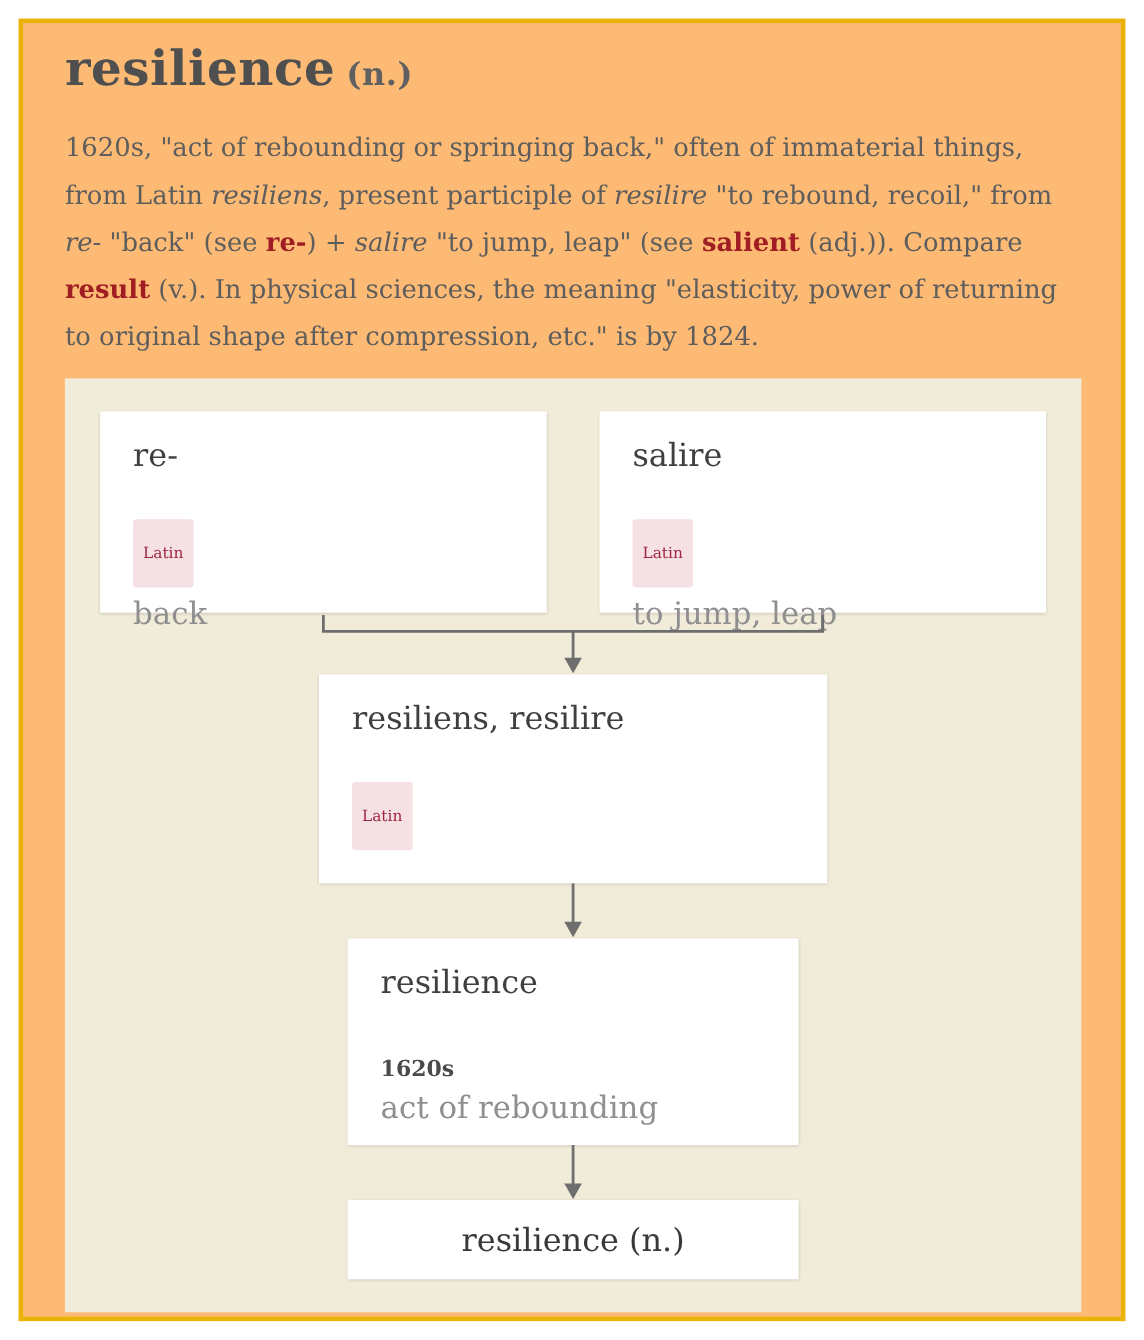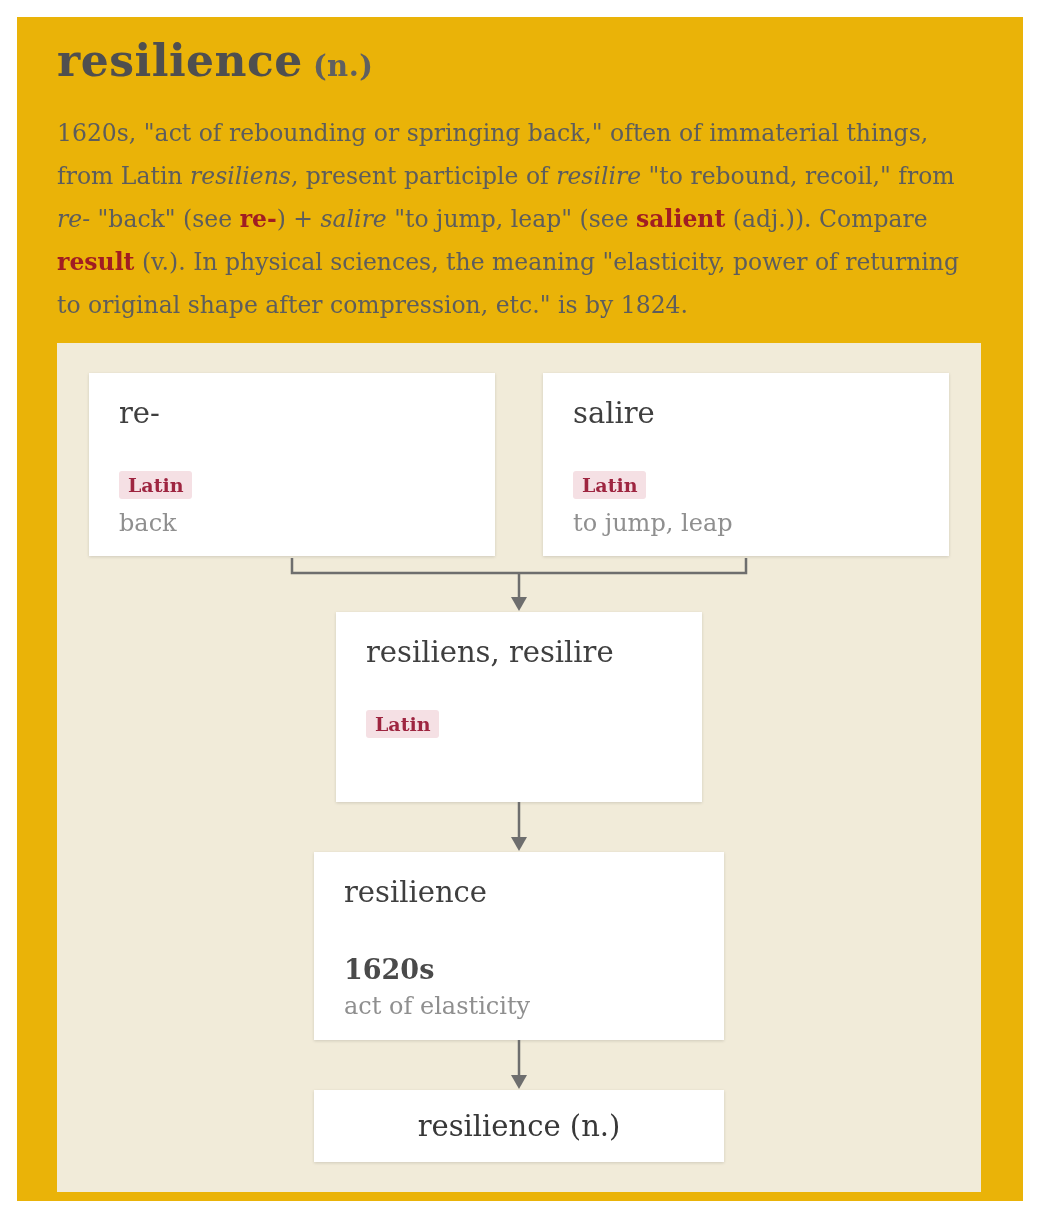--- a/index.html
+++ b/index.html
@@ -15,22 +15,22 @@
   }
   *{margin:0;padding:0;box-sizing:border-box;}
   html,body{background:#ffffff;}
   body{
     width:1040px;height:1218px;
     font-family:"DejaVu Serif","Liberation Serif",serif;
     position:relative;
   }
   .frame{
     position:absolute;left:17px;top:17px;right:17px;bottom:17px;
-    border:2px solid #eab308;
-    background:#eab308;
+    border:4px solid #eab308;
+    background:#fdba74;
     padding:16px 38px 14px 38px;
     overflow:hidden;
   }
   h1.title{
     font-size:44px;
     font-weight:bold;
     color:var(--heading);
     letter-spacing:0.5px;
     line-height:48px;
     margin-top:2px;
@@ -73,41 +73,41 @@
   }
   .wbox .node-title{
     font-size:29px;
     color:var(--node-title);
     line-height:34px;
   }
   .wbox .badge{
     display:inline-block;
     background:var(--badge-bg);
     color:var(--badge-text);
-    font-size:19px;
-    font-weight:bold;
-    padding:3px 9px;
+    font-size:14px;
+    font-weight:normal;
+    padding:20px 9px;
     border-radius:3px;
     line-height:22px;
   }
   .wbox .date{
-    font-size:27px;
+    font-size:20px;
     font-weight:600;
     color:#4a4a4a;
     line-height:24px;
     margin-top:4px;
   }
   .wbox .gloss{
-    font-size:24px;
+    font-size:28px;
     color:var(--gloss);
     line-height:28px;
     margin-top:10px;
   }
   .box-sm{ width:406px; height:183px; cursor:pointer;}
-  .box-mid{ width:366px; height:190px; margin:0 auto; cursor:pointer;}
+  .box-mid{ width:462px; height:190px; margin:0 auto; cursor:pointer;}
   .box-mid2{ width:410px; height:188px; margin:0 auto; cursor:pointer;}
   .box-final{
     width:410px; height:72px; margin:0 auto;
     display:flex;align-items:center;justify-content:center;
   }
   .box-final .node-title{font-size:29px;color:#383838;}
   .spacer-1{height:41px;}
   .spacer-2{height:45px;}
   .connector-wrap{height:56px;position:relative;}
   .arrow-wrap{height:50px;display:flex;justify-content:center;}
@@ -161,21 +161,21 @@
       <svg width="24" height="50">
         <path class="ln" d="M12,0 L12,36"></path>
         <polygon class="hd" points="4,35 20,35 12,49"></polygon>
       </svg>
     </div>
 
     <div class="wbox box-mid2">
       <div class="node-title">resilience</div>
       <div class="spacer-2"></div>
       <div class="date">1620s</div>
-      <div class="gloss">act of elasticity</div>
+      <div class="gloss">act of rebounding</div>
     </div>
 
     <div class="arrow-wrap">
       <svg width="24" height="50">
         <path class="ln" d="M12,0 L12,36"></path>
         <polygon class="hd" points="4,35 20,35 12,49"></polygon>
       </svg>
     </div>
 
     <div class="wbox box-final">

